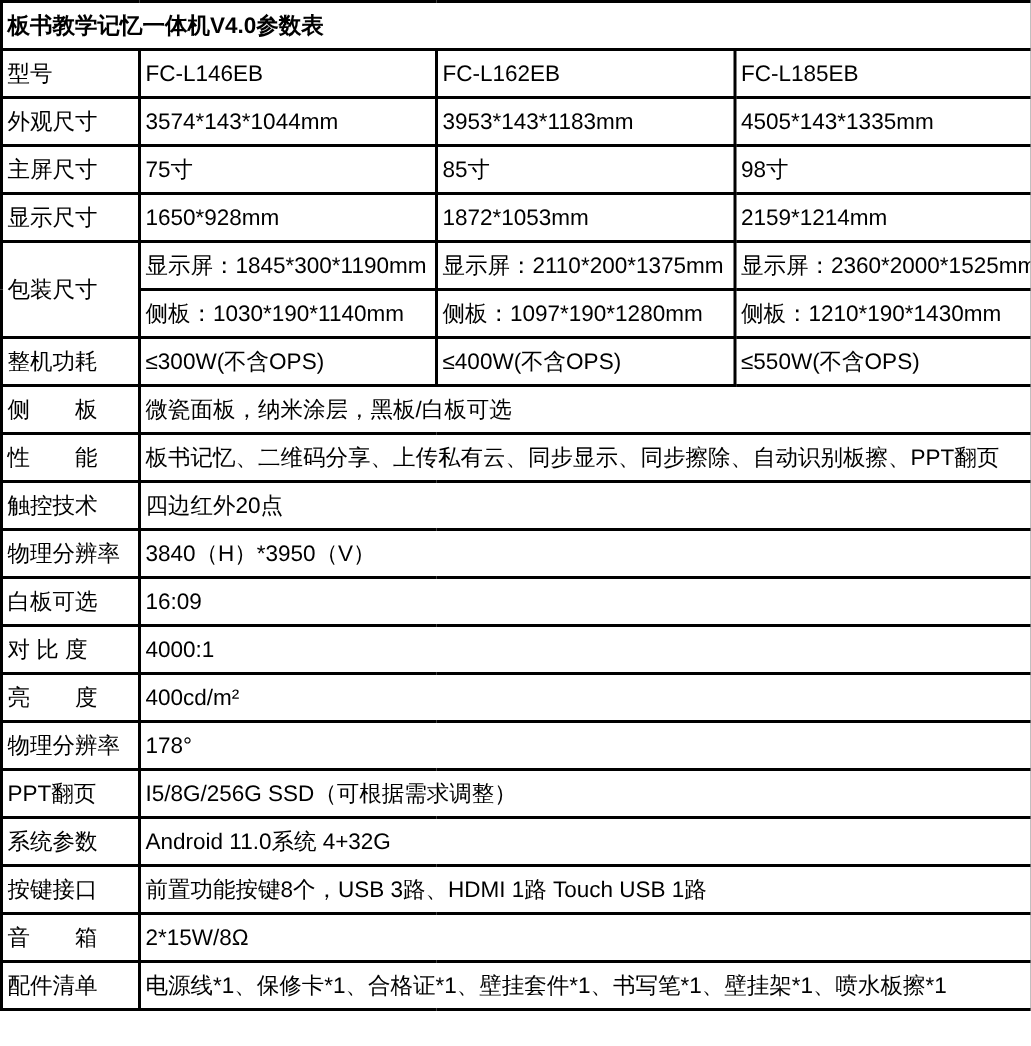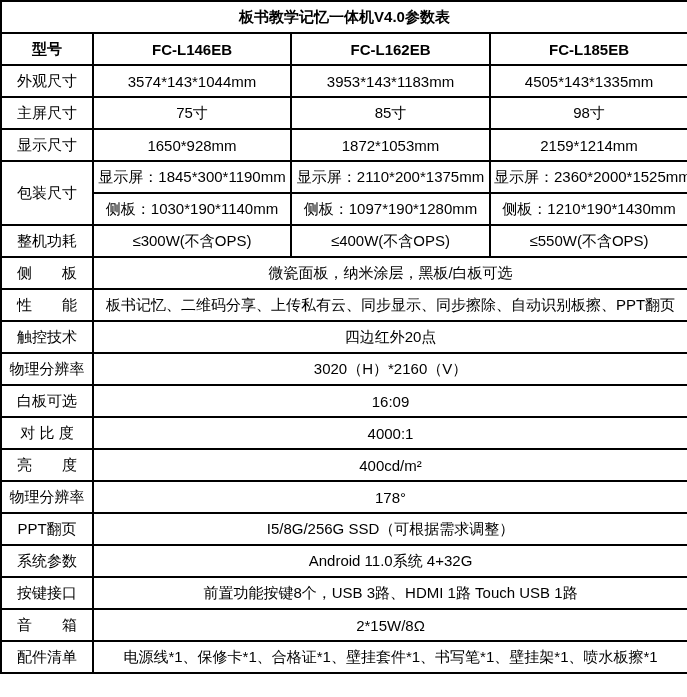--- a/index.html
+++ b/index.html
@@ -10,35 +10,34 @@
   .spec-table {
     width: 687px;
     border-collapse: collapse;
     table-layout: fixed;
     font-family: "Liberation Sans", sans-serif;
     color: #000000;
     background: #ffffff;
   }
   .spec-table td {
     border: 2px solid #000000;
-    text-align: center;
     vertical-align: middle;
     font-size: 15px;
     height: 30px;
     padding: 0 3px;
     white-space: nowrap;
     overflow: hidden;
   }
   .title-cell {
     font-size: 18px;
     font-weight: bold;
     height: 30px;
   }
   .bold {
-    font-weight: bold;
+    font-weight: normal;
     font-size: 15px;
     border-radius: 10px;
   }
   .label-cell {
     white-space: pre;
   }
 </style>
 </head>
 <body>
 
@@ -111,21 +110,21 @@
       <td colspan="3">板书记忆、二维码分享、上传私有云、同步显示、同步擦除、自动识别板擦、PPT翻页</td>
     </tr>
 
     <tr>
       <td class="label-cell">触控技术</td>
       <td colspan="3">四边红外20点</td>
     </tr>
 
     <tr>
       <td class="label-cell">物理分辨率</td>
-      <td colspan="3">3020（H）*2160（V）</td>
+      <td colspan="3">3840（H）*3950（V）</td>
     </tr>
 
     <tr>
       <td class="label-cell">白板可选</td>
       <td colspan="3">16:09</td>
     </tr>
 
     <tr>
       <td class="label-cell">对 比 度</td>
       <td colspan="3">4000:1</td>

